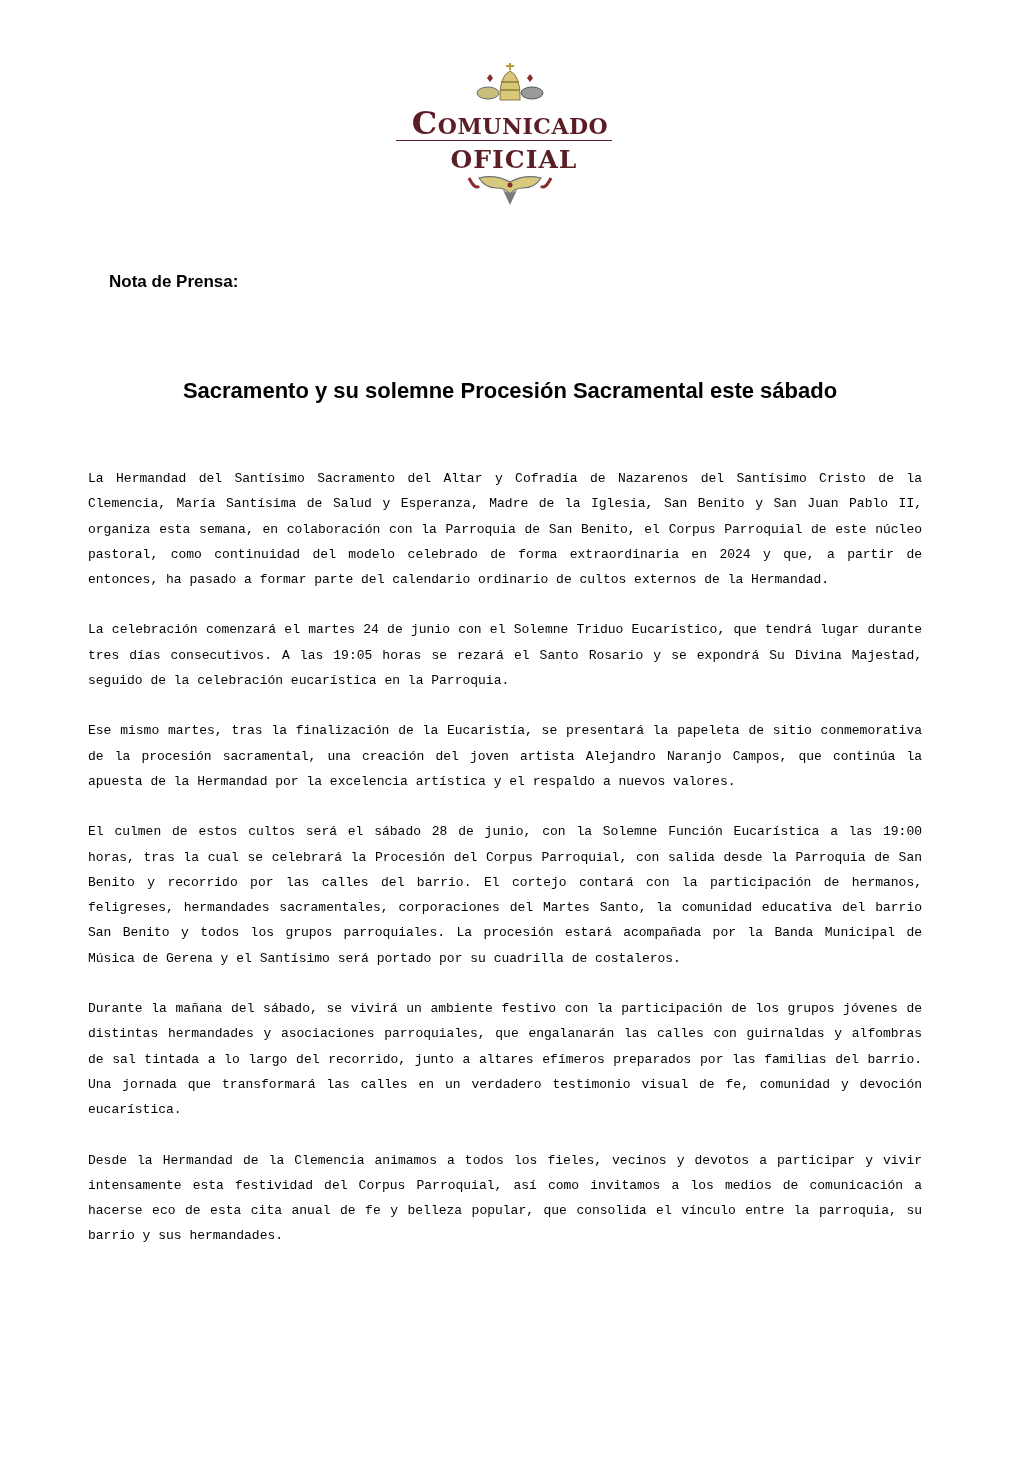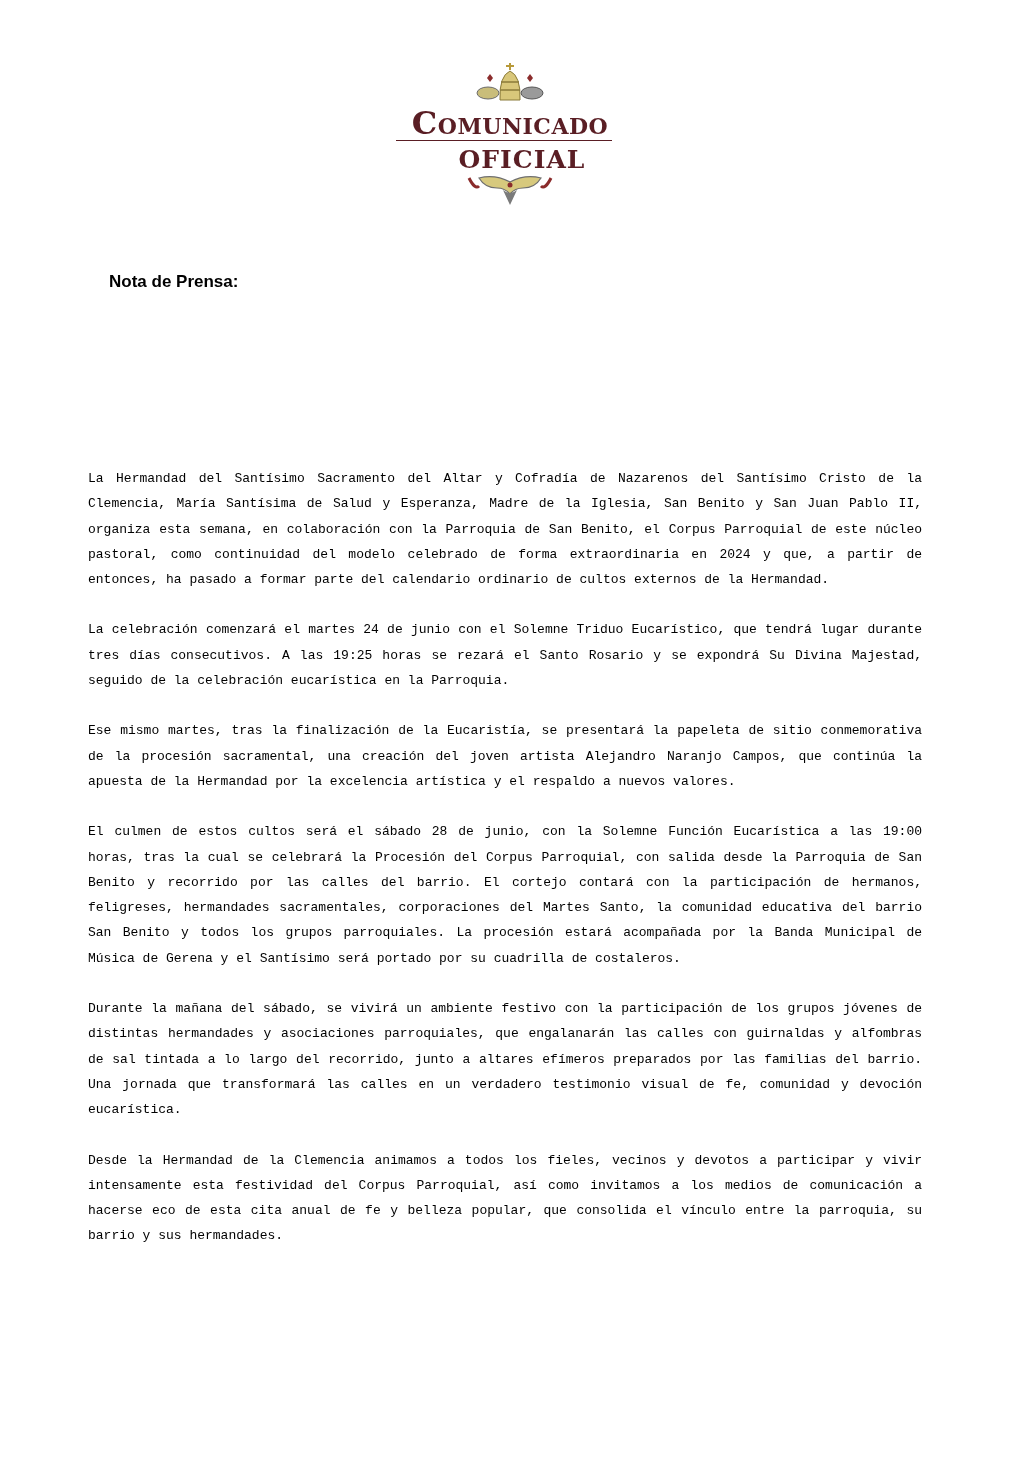--- a/index.html
+++ b/index.html
@@ -7,21 +7,21 @@
   .page { position: absolute; left: 0; top: 0; width: 896px; height: 1473px; background: #fff; }
 
   
   .logo { position: absolute; left: 390px; top: 60px; width: 240px; height: 150px; text-align: center; }
   .tiara { position: absolute; left: 83px; top: 2px; width: 74px; height: 40px; }
   .logo-title { position: absolute; left: 0; top: 44px; width: 240px; text-align: center;
     font-family: "DejaVu Serif", "Liberation Serif", serif; font-weight: bold; color: #5a1e24;
     font-size: 22px; letter-spacing: 0.5px; font-variant: small-caps; }
   .logo-title .big { font-size: 32px; }
   .logo-rule { position: absolute; left: 6px; top: 80px; width: 216px; height: 1px; background: #5a1e24; }
-  .logo-sub { position: absolute; left: 12px; top: 85px; width: 240px; text-align: center;
+  .logo-sub { position: absolute; left: 4px; top: 85px; width: 240px; text-align: center;
     font-family: "DejaVu Serif", "Liberation Serif", serif; font-weight: bold; color: #5a1e24;
     font-size: 25px; letter-spacing: 1px; }
   .ornament { position: absolute; left: 75px; top: 112px; width: 90px; height: 34px; }
 
   
   .meta-left { position: absolute; left: 88px; top: 272px; font-family: "Liberation Sans", sans-serif;
     font-size: 17px; font-weight: bold; margin-left: 21px; }
   .meta-right { position: absolute; right: 149px; top: 272px; font-family: "Liberation Sans", sans-serif;
     font-size: 17px; }
 
@@ -59,24 +59,25 @@
       <path d="M86 6 Q80 18 76 14" stroke="#8b2c2c" stroke-width="3" fill="none"></path>
       <path d="M14 6 Q30 2 45 10 Q60 2 76 6 Q70 16 58 16 Q50 16 45 22 Q40 16 32 16 Q20 16 14 6 Z" fill="#d7c97d" stroke="#6e6e6e" stroke-width="1.2"></path>
       <path d="M38 18 L45 33 L52 18 Q45 24 38 18 Z" fill="#7a7a7a"></path>
       <circle cx="45" cy="13" r="2.5" fill="#8b2c2c"></circle>
     </svg>
   </div>
 
   <div class="meta-left">Nota de Prensa:</div>
 
   <div class="headline">
+    <div>Sacramento y su solemne Procesión Sacramental este sábado</div>
   </div>
 
   <div class="body-text">
     <p>La Hermandad del Santísimo Sacramento del Altar y Cofradía de Nazarenos del Santísimo Cristo de la Clemencia, María Santísima de Salud y Esperanza, Madre de la Iglesia, San Benito y San Juan Pablo II, organiza esta semana, en colaboración con la Parroquia de San Benito, el Corpus Parroquial de este núcleo pastoral, como continuidad del modelo celebrado de forma extraordinaria en 2024 y que, a partir de entonces, ha pasado a formar parte del calendario ordinario de cultos externos de la Hermandad.</p>
-    <p>La celebración comenzará el martes 24 de junio con el Solemne Triduo Eucarístico, que tendrá lugar durante tres días consecutivos. A las 19:25 horas se rezará el Santo Rosario y se expondrá Su Divina Majestad, seguido de la celebración eucarística en la Parroquia.</p>
+    <p>La celebración comenzará el martes 24 de junio con el Solemne Triduo Eucarístico, que tendrá lugar durante tres días consecutivos. A las 19:05 horas se rezará el Santo Rosario y se expondrá Su Divina Majestad, seguido de la celebración eucarística en la Parroquia.</p>
     <p>Ese mismo martes, tras la finalización de la Eucaristía, se presentará la papeleta de sitio conmemorativa de la procesión sacramental, una creación del joven artista Alejandro Naranjo Campos, que continúa la apuesta de la Hermandad por la excelencia artística y el respaldo a nuevos valores.</p>
     <p>El culmen de estos cultos será el sábado 28 de junio, con la Solemne Función Eucarística a las 19:00 horas, tras la cual se celebrará la Procesión del Corpus Parroquial, con salida desde la Parroquia de San Benito y recorrido por las calles del barrio. El cortejo contará con la participación de hermanos, feligreses, hermandades sacramentales, corporaciones del Martes Santo, la comunidad educativa del barrio San Benito y todos los grupos parroquiales. La procesión estará acompañada por la Banda Municipal de Música de Gerena y el Santísimo será portado por su cuadrilla de costaleros.</p>
     <p>Durante la mañana del sábado, se vivirá un ambiente festivo con la participación de los grupos jóvenes de distintas hermandades y asociaciones parroquiales, que engalanarán las calles con guirnaldas y alfombras de sal tintada a lo largo del recorrido, junto a altares efímeros preparados por las familias del barrio. Una jornada que transformará las calles en un verdadero testimonio visual de fe, comunidad y devoción eucarística.</p>
     <p>Desde la Hermandad de la Clemencia animamos a todos los fieles, vecinos y devotos a participar y vivir intensamente esta festividad del Corpus Parroquial, así como invitamos a los medios de comunicación a hacerse eco de esta cita anual de fe y belleza popular, que consolida el vínculo entre la parroquia, su barrio y sus hermandades.</p>
   </div>
 
 </div>
 
 </body></html>

